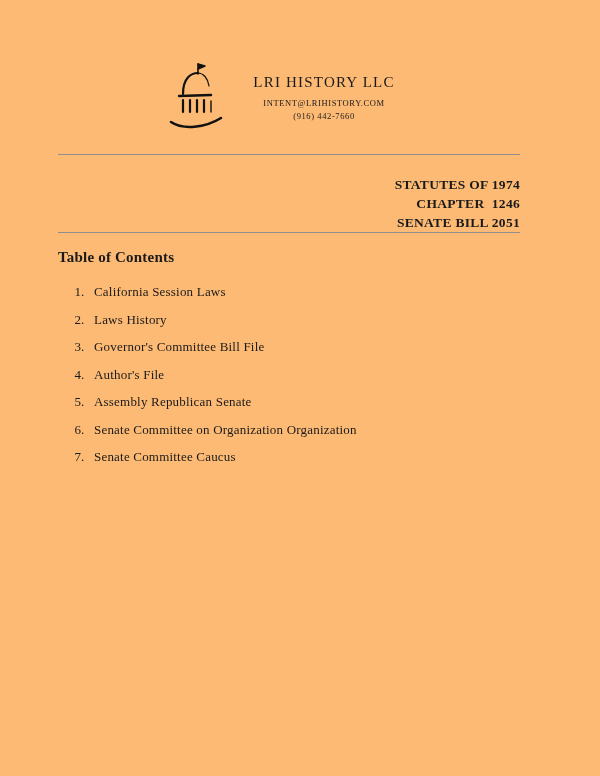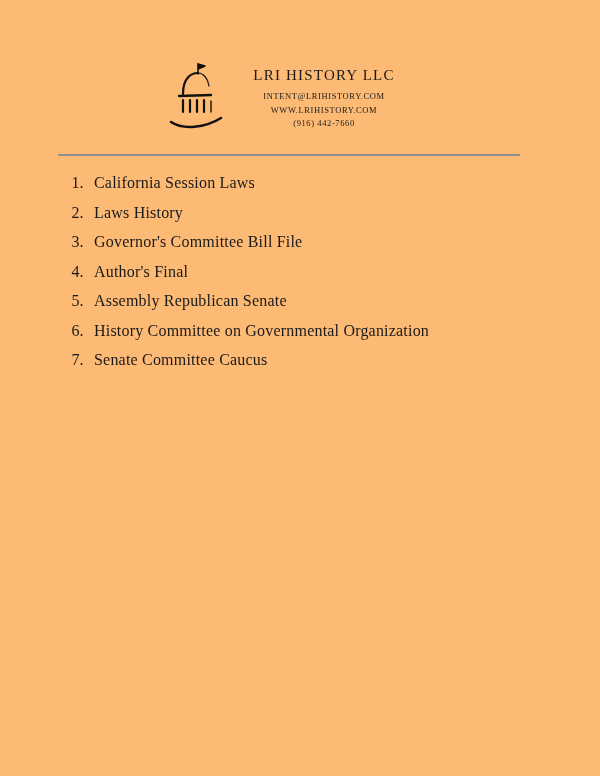--- a/index.html
+++ b/index.html
@@ -68,21 +68,21 @@
   
   .toc-title {
     margin-top: 16px;
     font-size: 15px;
     font-weight: bold;
     letter-spacing: 0.2px;
   }
   ol.toc-list {
     margin-top: 18px;
     margin-left: 30px;
-    font-size: 16px;
+    font-size: 13px;
     letter-spacing: 0.2px;
   }
   ol.toc-list li {
     margin-bottom: 11.5px;
     padding-left: 6px;
   }
 </style>
 </head>
 <body>
 
@@ -105,34 +105,39 @@
         <path d="M32 40 L32 52" stroke-width="2.2"></path>
         <path d="M39 40 L39 52" stroke-width="2.2"></path>
         <path d="M46 41 L46 52" stroke-width="1.4"></path>
 
         <path d="M6 62 C18 70 40 68 56 58" stroke-width="2.6"></path>
       </svg>
     </div>
     <div class="contact">
       <div class="company">LRI HISTORY LLC</div>
       <div class="contact-line">INTENT@LRIHISTORY.COM</div>
-      <div class="contact-line">WWW.LRIHISTORY.COM</div>
       <div class="contact-line">(916) 442-7660</div>
     </div>
   </div>
 
   <hr class="rule rule-top">
 
+  <div class="ref-block">
+    <div class="ref-line">STATUTES OF 1974</div>
+    <div class="ref-line">CHAPTER  1246</div>
+    <div class="ref-line">SENATE BILL 2051</div>
+  </div>
 
   <hr class="rule rule-mid">
 
+  <div class="toc-title">Table of Contents</div>
 
   <ol class="toc-list">
     <li>California Session Laws</li>
     <li>Laws History</li>
     <li>Governor's Committee Bill File</li>
-    <li>Author's Final</li>
+    <li>Author's File</li>
     <li>Assembly Republican Senate</li>
-    <li>History Committee on Governmental Organization</li>
+    <li>Senate Committee on Organization Organization</li>
     <li>Senate Committee Caucus</li>
   </ol>
 
 </div>
 
 </body></html>

